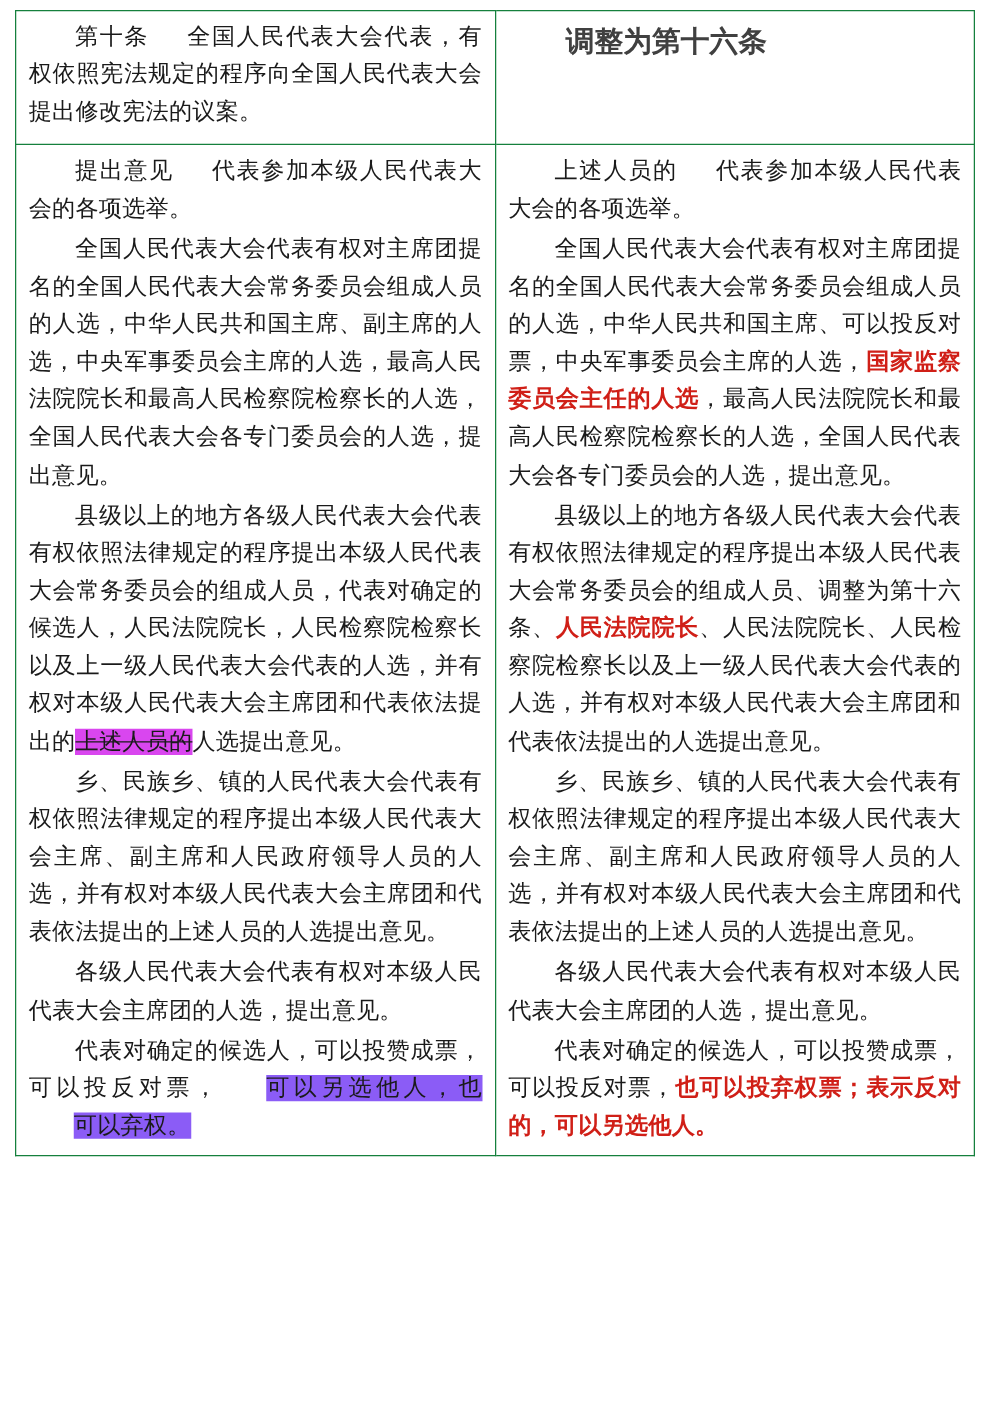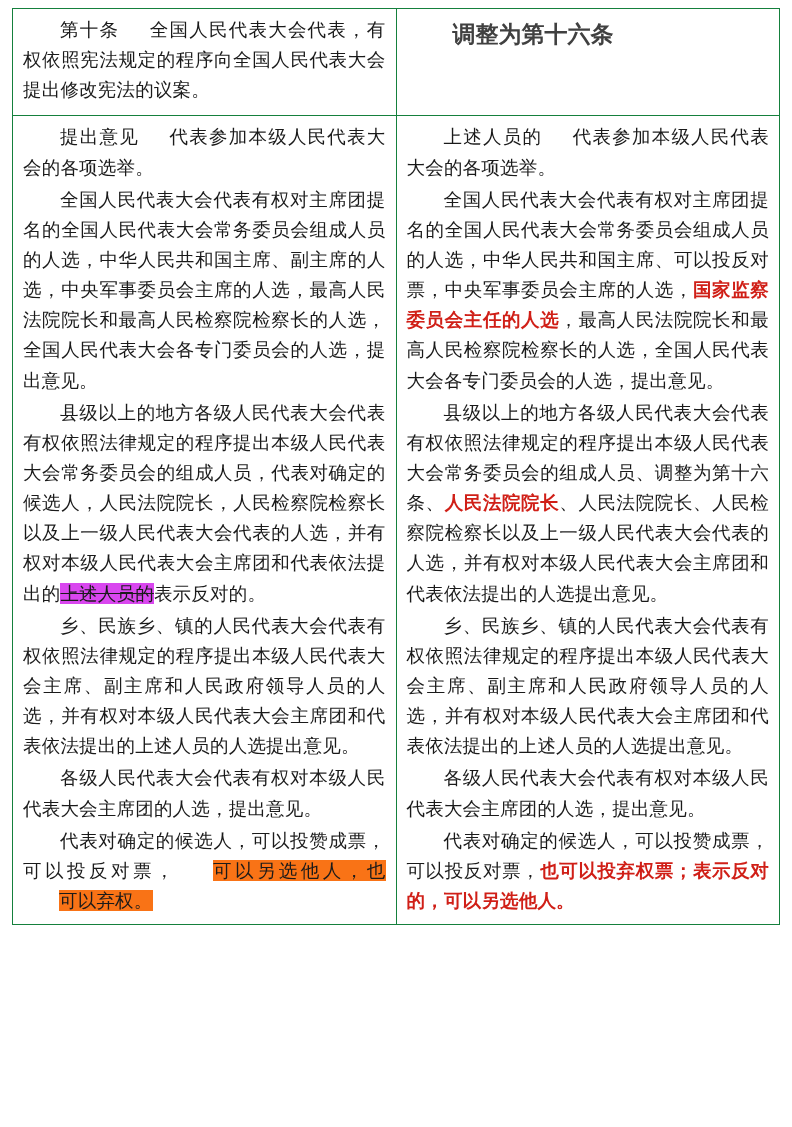--- a/index.html
+++ b/index.html
@@ -58,21 +58,21 @@
   }
   .ins {
     color: #d01f17;
     font-weight: bold;
   }
   .del {
     background: #d946ef;
     text-decoration: line-through;
   }
   .hl {
-    background: #f97316;
+    background: #8b5cf6;
     margin-left: 36px;
   }
   .cell-top-right { min-height: 110px; }
 </style>
 </head>
 <body>
 
 <div class="doc">
   <table class="compare">
     <tbody>
@@ -81,21 +81,21 @@
         <p class="para"><span class="art-label">第十条</span><span class="gap"></span><span>全国人民代表大会代表，有权依照宪法规定的程序向全国人民代表大会提出修改宪法的议案。</span></p>
       </td>
       <td class="right cell-top-right">
         <p class="heading-note">调整为第十六条</p>
       </td>
     </tr>
     <tr>
       <td class="left">
         <p class="para"><span class="art-label">提出意见</span><span class="gap"></span><span>代表参加本级人民代表大会的各项选举。</span></p>
         <p class="para"><span>全国人民代表大会代表有权对主席团提名的全国人民代表大会常务委员会组成人员的人选，中华人民共和国主席、副主席的人选，中央军事委员会主席的人选，最高人民法院院长和最高人民检察院检察长的人选，全国人民代表大会各专门委员会的人选，提出意见。</span></p>
-        <p class="para"><span>县级以上的地方各级人民代表大会代表有权依照法律规定的程序提出本级人民代表大会常务委员会的组成人员，代表对确定的候选人，人民法院院长，人民检察院检察长以及上一级人民代表大会代表的人选，并有权对本级人民代表大会主席团和代表依法提出的</span><span class="del">上述人员的</span><span>表示反对的。</span></p>
+        <p class="para"><span>县级以上的地方各级人民代表大会代表有权依照法律规定的程序提出本级人民代表大会常务委员会的组成人员，代表对确定的候选人，人民法院院长，人民检察院检察长以及上一级人民代表大会代表的人选，并有权对本级人民代表大会主席团和代表依法提出的</span><span class="del">上述人员的</span><span>人选提出意见。</span></p>
         <p class="para"><span>乡、民族乡、镇的人民代表大会代表有权依照法律规定的程序提出本级人民代表大会主席、副主席和人民政府领导人员的人选，并有权对本级人民代表大会主席团和代表依法提出的上述人员的人选提出意见。</span></p>
         <p class="para"><span>各级人民代表大会代表有权对本级人民代表大会主席团的人选，提出意见。</span></p>
         <p class="para tight"><span>代表对确定的候选人，可以投赞成票，可以投反对票，</span><span class="hl">可以另选他人，也</span><span class="hl">可以弃权。</span></p>
       </td>
       <td class="right">
         <p class="para"><span class="art-label">上述人员的</span><span class="gap"></span><span>代表参加本级人民代表大会的各项选举。</span></p>
         <p class="para"><span>全国人民代表大会代表有权对主席团提名的全国人民代表大会常务委员会组成人员的人选，中华人民共和国主席、可以投反对票，中央军事委员会主席的人选，</span><span class="ins">国家监察委员会主任的人选</span><span>，最高人民法院院长和最高人民检察院检察长的人选，全国人民代表大会各专门委员会的人选，提出意见。</span></p>
         <p class="para"><span>县级以上的地方各级人民代表大会代表有权依照法律规定的程序提出本级人民代表大会常务委员会的组成人员、调整为第十六条、</span><span class="ins">人民法院院长</span><span>、人民法院院长、人民检察院检察长以及上一级人民代表大会代表的人选，并有权对本级人民代表大会主席团和代表依法提出的人选提出意见。</span></p>
         <p class="para"><span>乡、民族乡、镇的人民代表大会代表有权依照法律规定的程序提出本级人民代表大会主席、副主席和人民政府领导人员的人选，并有权对本级人民代表大会主席团和代表依法提出的上述人员的人选提出意见。</span></p>
         <p class="para"><span>各级人民代表大会代表有权对本级人民代表大会主席团的人选，提出意见。</span></p>

